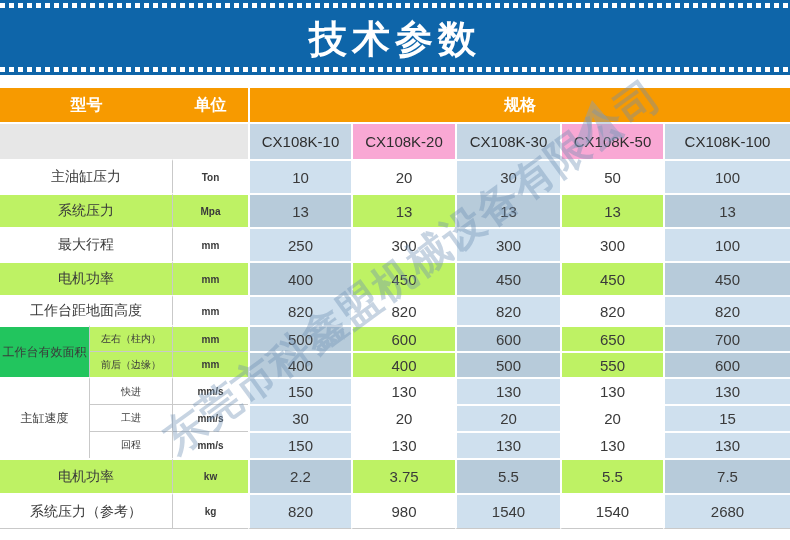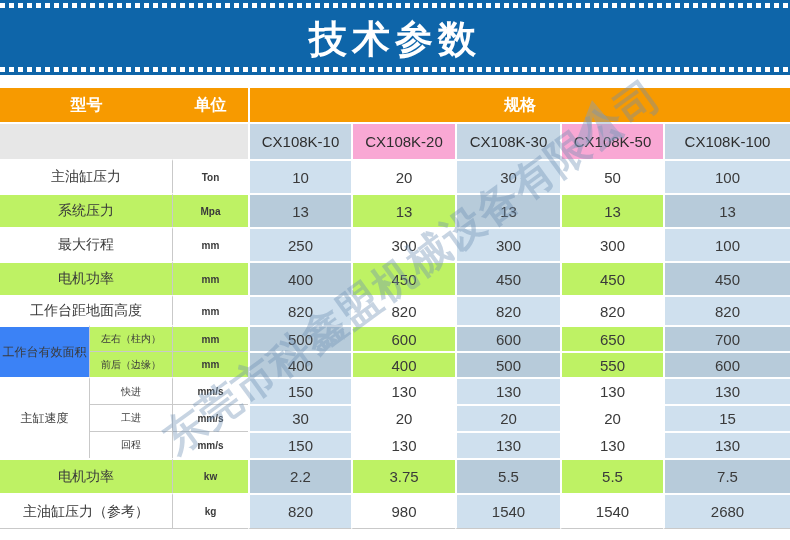--- a/index.html
+++ b/index.html
@@ -27,21 +27,21 @@
   td.c-label{font-size:14px;border-right:1px solid #c9c9c9;}
   td.c-group{font-size:12px;}
   td.c-sub{font-size:10px;border-right:1px solid #c9c9c9;}
   td.c-unit{font-size:10px;font-weight:bold;}
   td.c-val{font-size:15px;border-left:2px solid #fff;}
   tr.zw td{background:#fff;}
   tr.zw td.c-val.blue{background:#cfe0ee;}
   tr.zg td{background:#bef264;}
   tr.zg td.c-val.blue{background:#b7cbda;}
   td.c-label.gw{background:#fff;}
-  td.c-label.gg{background:#3b82f6;}
+  td.c-label.gg{background:#22c55e;}
   tr.sub td.c-sub, tr.sub td.c-unit{border-top:1px solid #c9c9c9;}
   tr.last td{border-bottom:1px solid #c9c9c9;}
   
   .watermark{position:absolute;left:168px;top:416px;transform:rotate(-36deg);transform-origin:left center;
     font-size:42px;font-weight:700;letter-spacing:1px;color:rgba(108,142,178,0.38);
     white-space:nowrap;pointer-events:none;z-index:10;}
   .watermark-logo{position:absolute;left:568px;top:100px;width:52px;height:44px;
     background:rgba(130,160,192,0.42);clip-path:polygon(55% 0,100% 100%,63% 100%,50% 38%,30% 100%,0 100%);
     transform:rotate(-12deg);pointer-events:none;z-index:10;}
 </style>
@@ -178,21 +178,21 @@
         <tr class="zg" style="height: 35px;">
           <td class="c-label" colspan="2">电机功率</td>
           <td class="c-unit">kw</td>
           <td class="c-val blue">2.2</td>
           <td class="c-val plain">3.75</td>
           <td class="c-val blue">5.5</td>
           <td class="c-val plain">5.5</td>
           <td class="c-val blue">7.5</td>
         </tr>
         <tr class="zw last" style="height: 36px;">
-          <td class="c-label" colspan="2">主油缸压力（参考）</td>
+          <td class="c-label" colspan="2">系统压力（参考）</td>
           <td class="c-unit">kg</td>
           <td class="c-val blue">820</td>
           <td class="c-val plain">980</td>
           <td class="c-val blue">1540</td>
           <td class="c-val plain">1540</td>
           <td class="c-val blue">2680</td>
         </tr>
       </tbody>
   </table>
 

